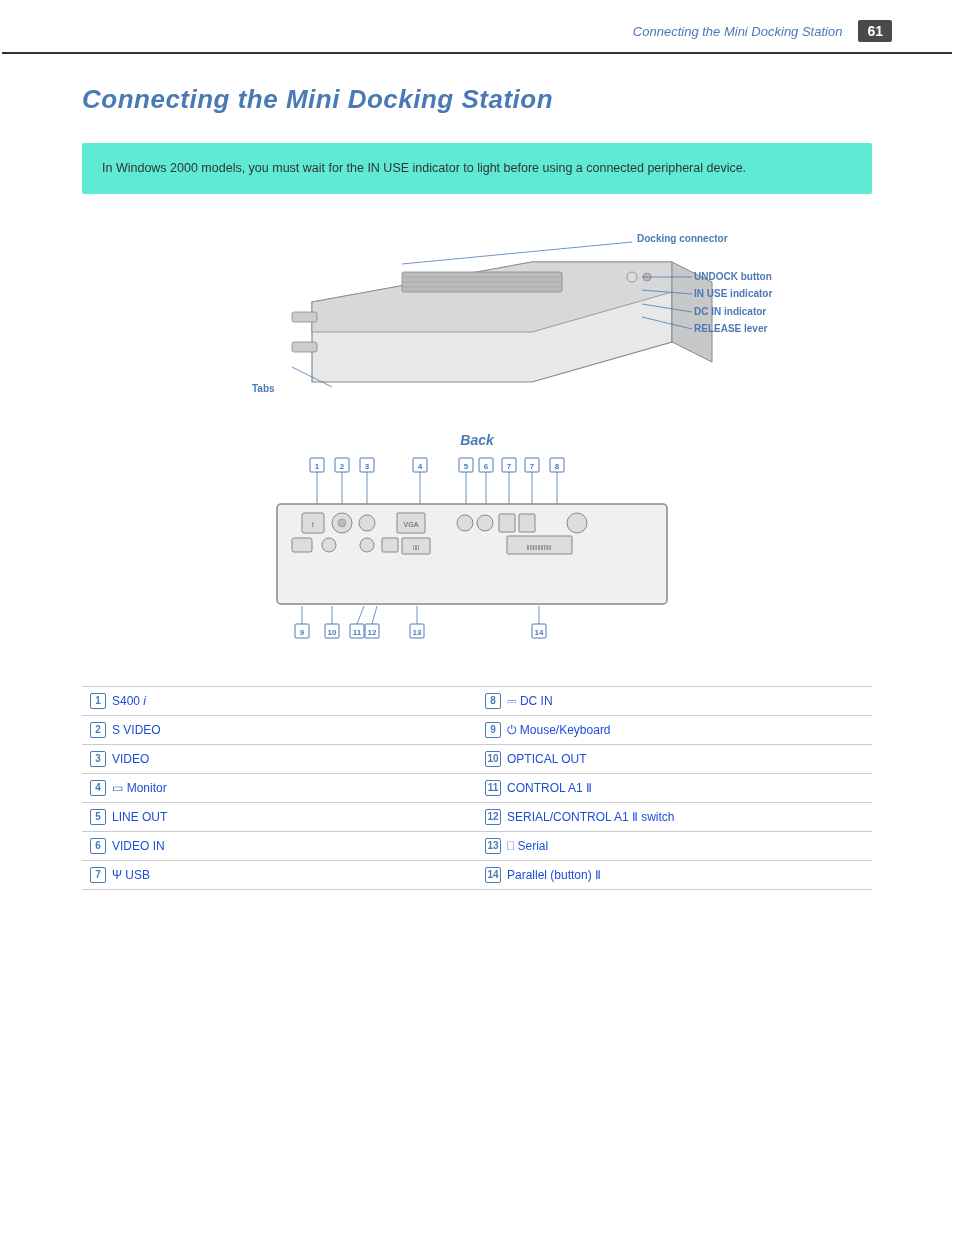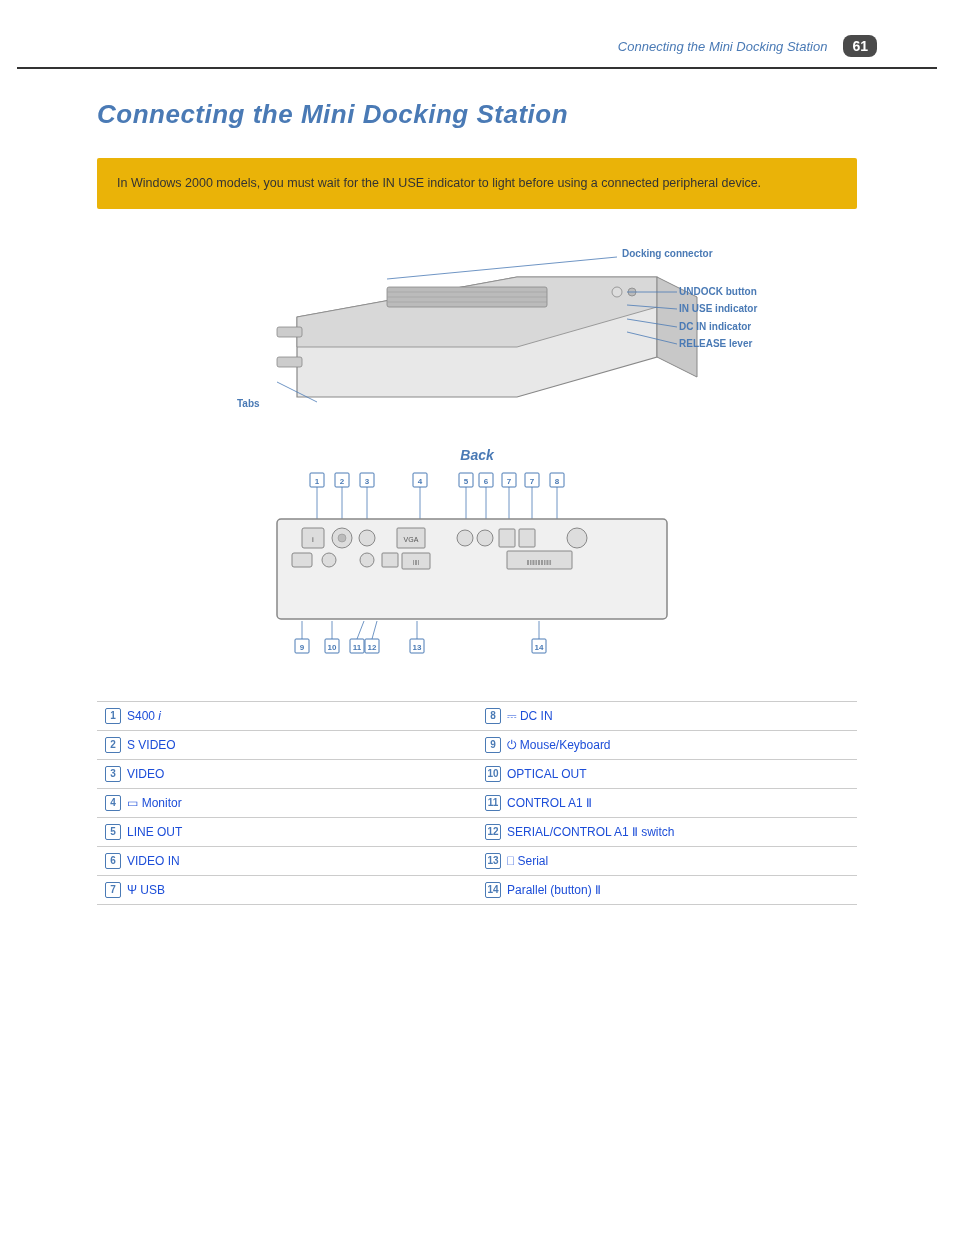--- a/index.html
+++ b/index.html
@@ -9,21 +9,21 @@
       background: #ffffff;
       font-family: Arial, Helvetica, sans-serif;
       font-size: 13px;
       color: #333;
     }
 
     .page-container {
       width: 954px;
       min-height: 1235px;
       position: relative;
-      padding: 17px;
+      padding: 2px;
     }
 
     
     .page-header {
       display: flex;
       align-items: center;
       justify-content: flex-end;
       padding: 18px 60px 10px 60px;
       border-bottom: 2px solid #333;
       margin-bottom: 0;
@@ -33,41 +33,41 @@
       color: #4a7ab5;
       font-size: 13px;
       margin-right: 16px;
     }
     .page-number-box {
       background: #4a4a4a;
       color: #fff;
       font-weight: bold;
       font-size: 14px;
       padding: 3px 9px;
-      border-radius: 8px;
+      border-radius: 2px;
     }
 
     
     .main-content {
       padding: 30px 80px 40px 80px;
     }
 
     
     .chapter-title {
       font-style: italic;
       color: #4a7ab5;
       font-size: 26px;
       font-weight: bold;
       margin-bottom: 28px;
       letter-spacing: 0.5px;
     }
 
     
     .note-box {
-      background: #eab308;
+      background: #5eead4;
       border-radius: 2px;
       padding: 16px 20px;
       margin-bottom: 28px;
       font-size: 12.5px;
       color: #333;
       line-height: 1.5;
     }
 
     
     .diagram-section {

